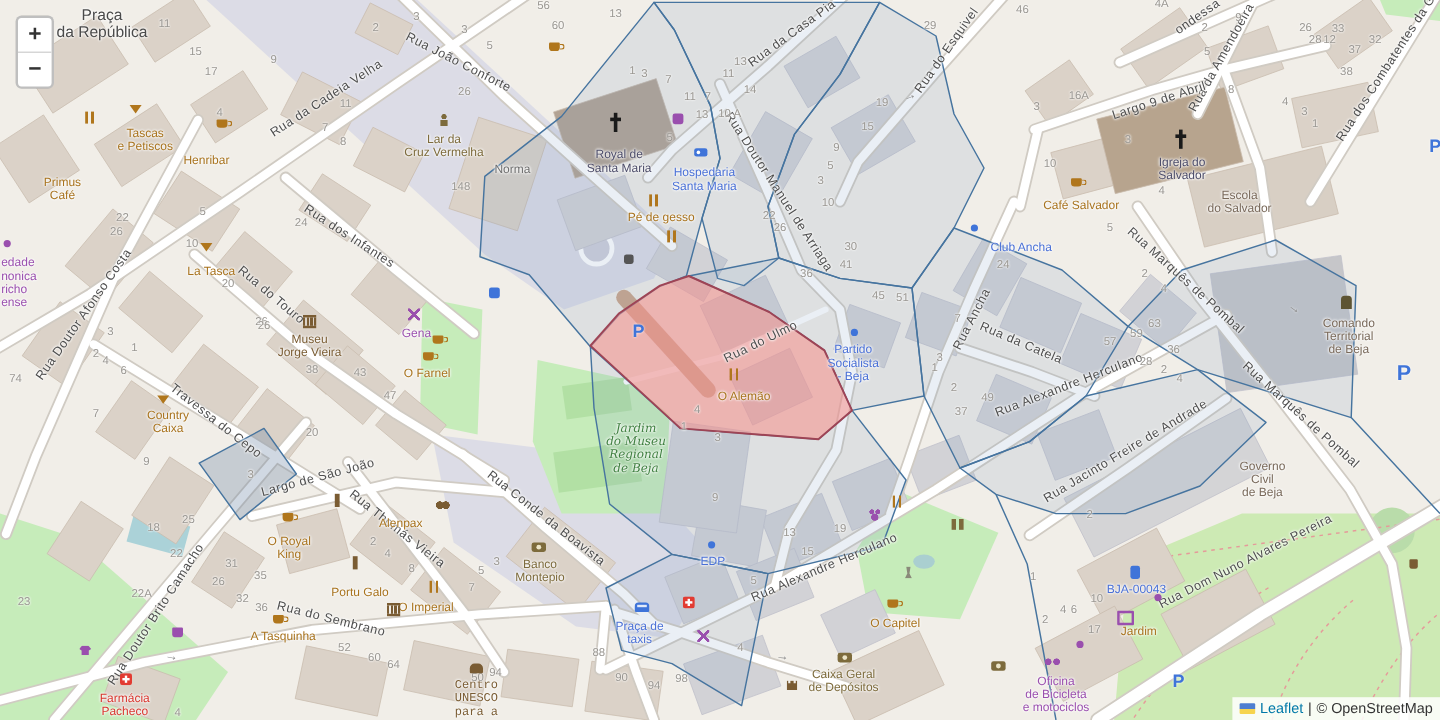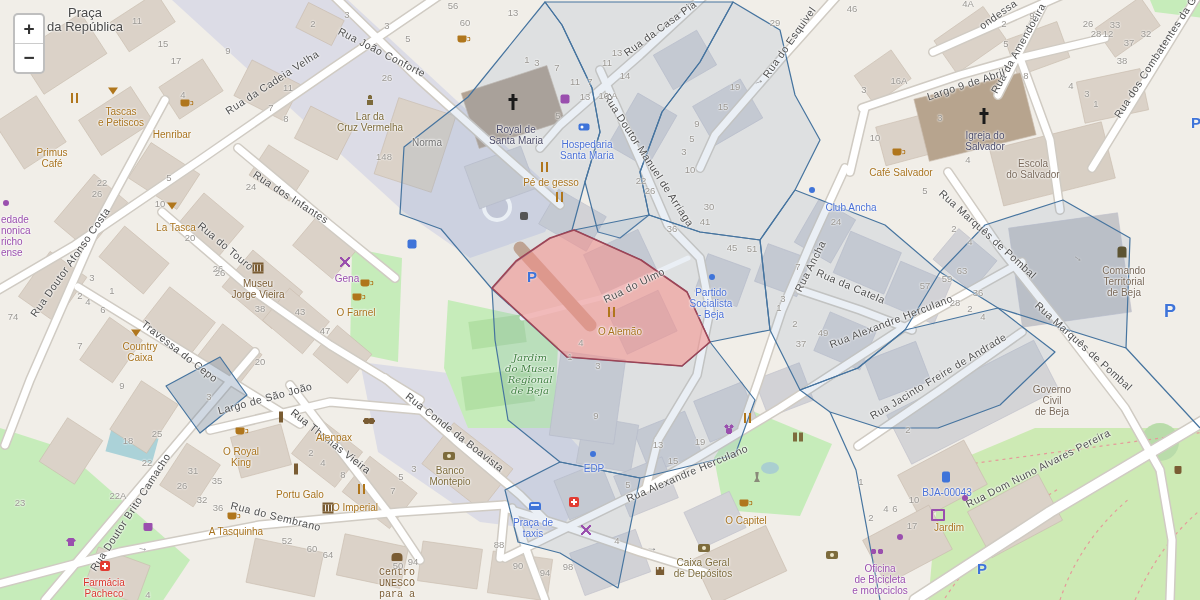--- a/index.html
+++ b/index.html
@@ -650,13 +650,19 @@
       <span class="icon i-arrow" style="left: 1079px; top: 257px; transform: translate(-50%, -50%) rotate(35deg);">→</span>
       <span class="icon i-arrow" style="left: 652px; top: 547px; transform: translate(-50%, -50%) rotate(5deg);">→</span>
       <span class="icon i-arrow" style="left: 143px; top: 547px; transform: translate(-50%, -50%) rotate(10deg);">→</span>
     </div>
 
   <div id="zoomctl">
     <div class="zbtn">+</div>
     <div class="zbtn">−</div>
   </div>
 
+  <div id="attrib">
+    <span class="uaflag"></span>
+    <a href="#">Leaflet</a>
+    <span>|</span>
+    <span>© OpenStreetMap</span>
+  </div>
 </div>
 
 </body></html>

